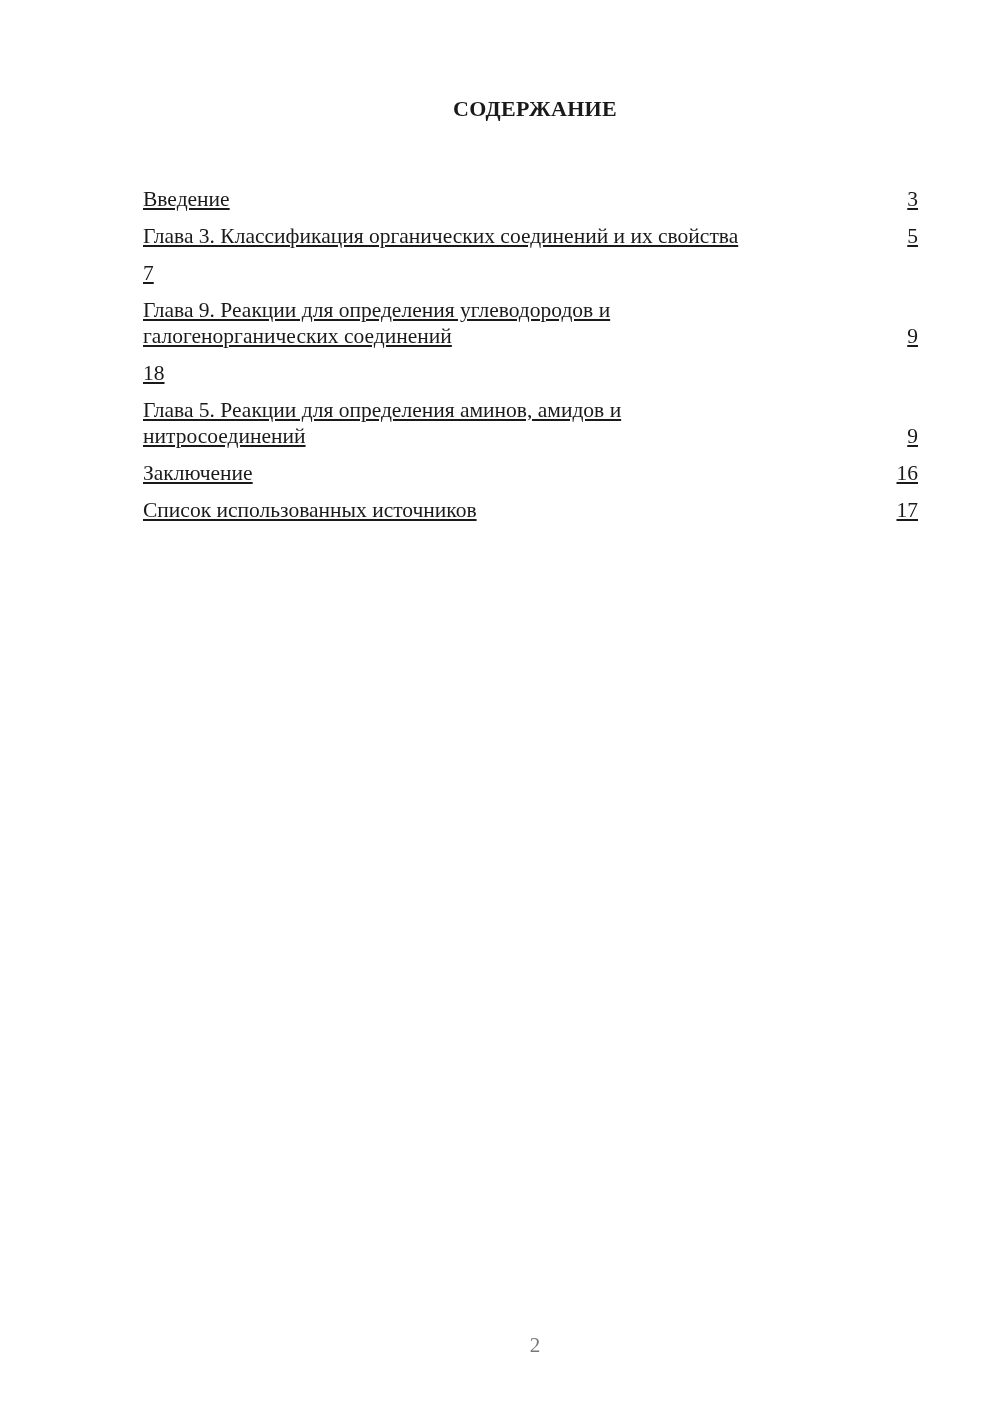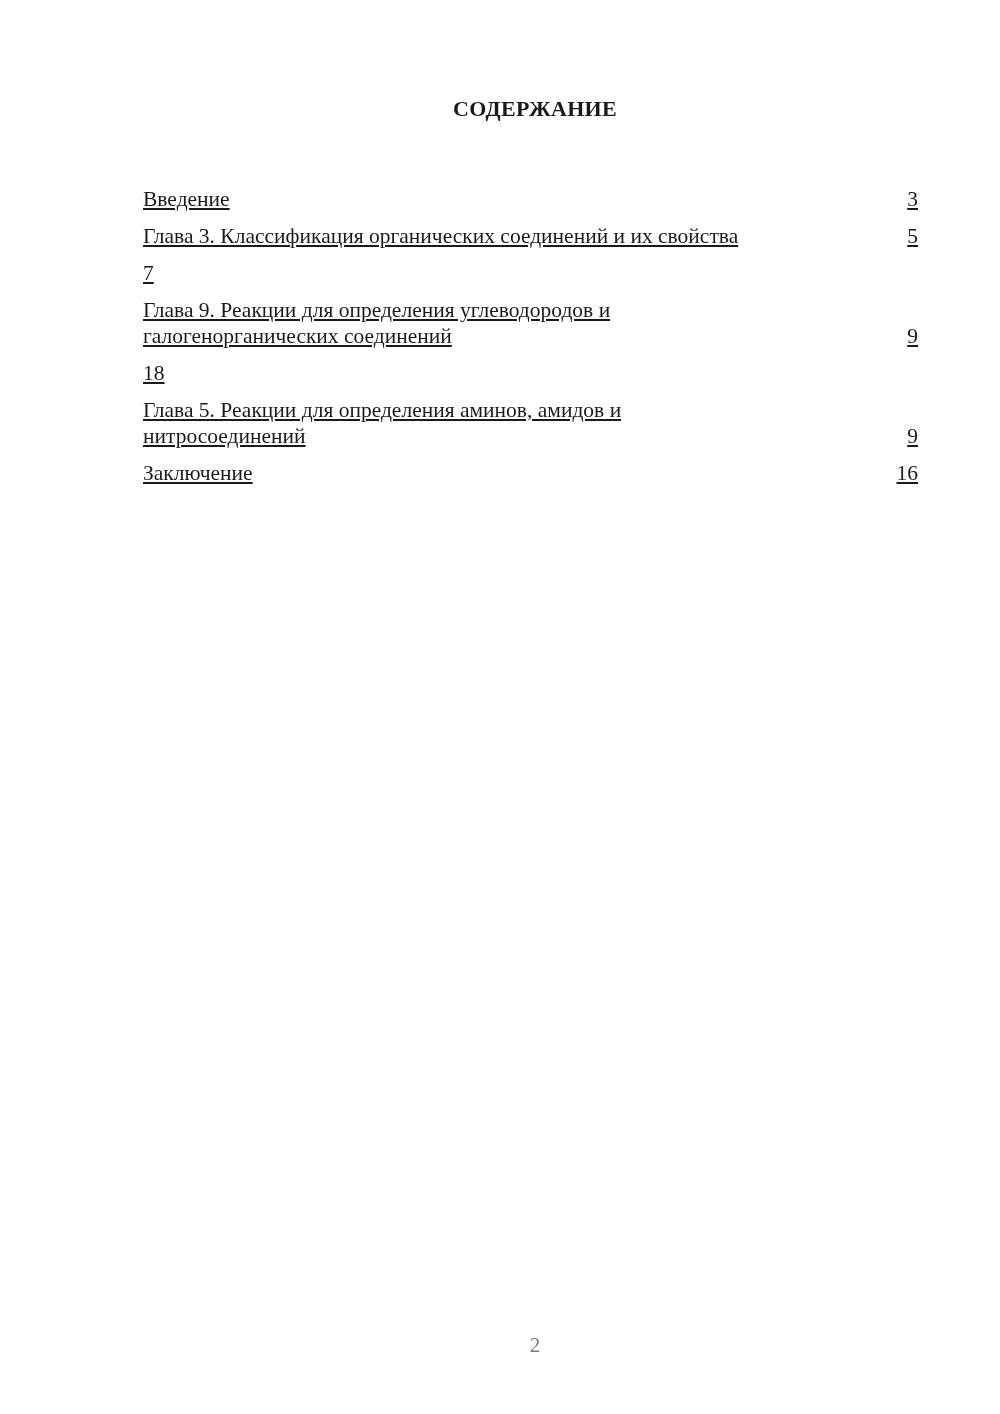--- a/index.html
+++ b/index.html
@@ -40,15 +40,19 @@
     <span class="page">18</span>
   </div>
   <div class="row">
     <span class="label">Глава 5. Реакции для определения аминов, амидов и нитросоединений</span>
     <span class="page">9</span>
   </div>
   <div class="row">
     <span class="label">Заключение</span>
     <span class="page">16</span>
   </div>
+  <div class="row">
+    <span class="label">Список использованных источников</span>
+    <span class="page">17</span>
+  </div>
 </div>
 
 <div class="footer">2</div>
 
 </body></html>

